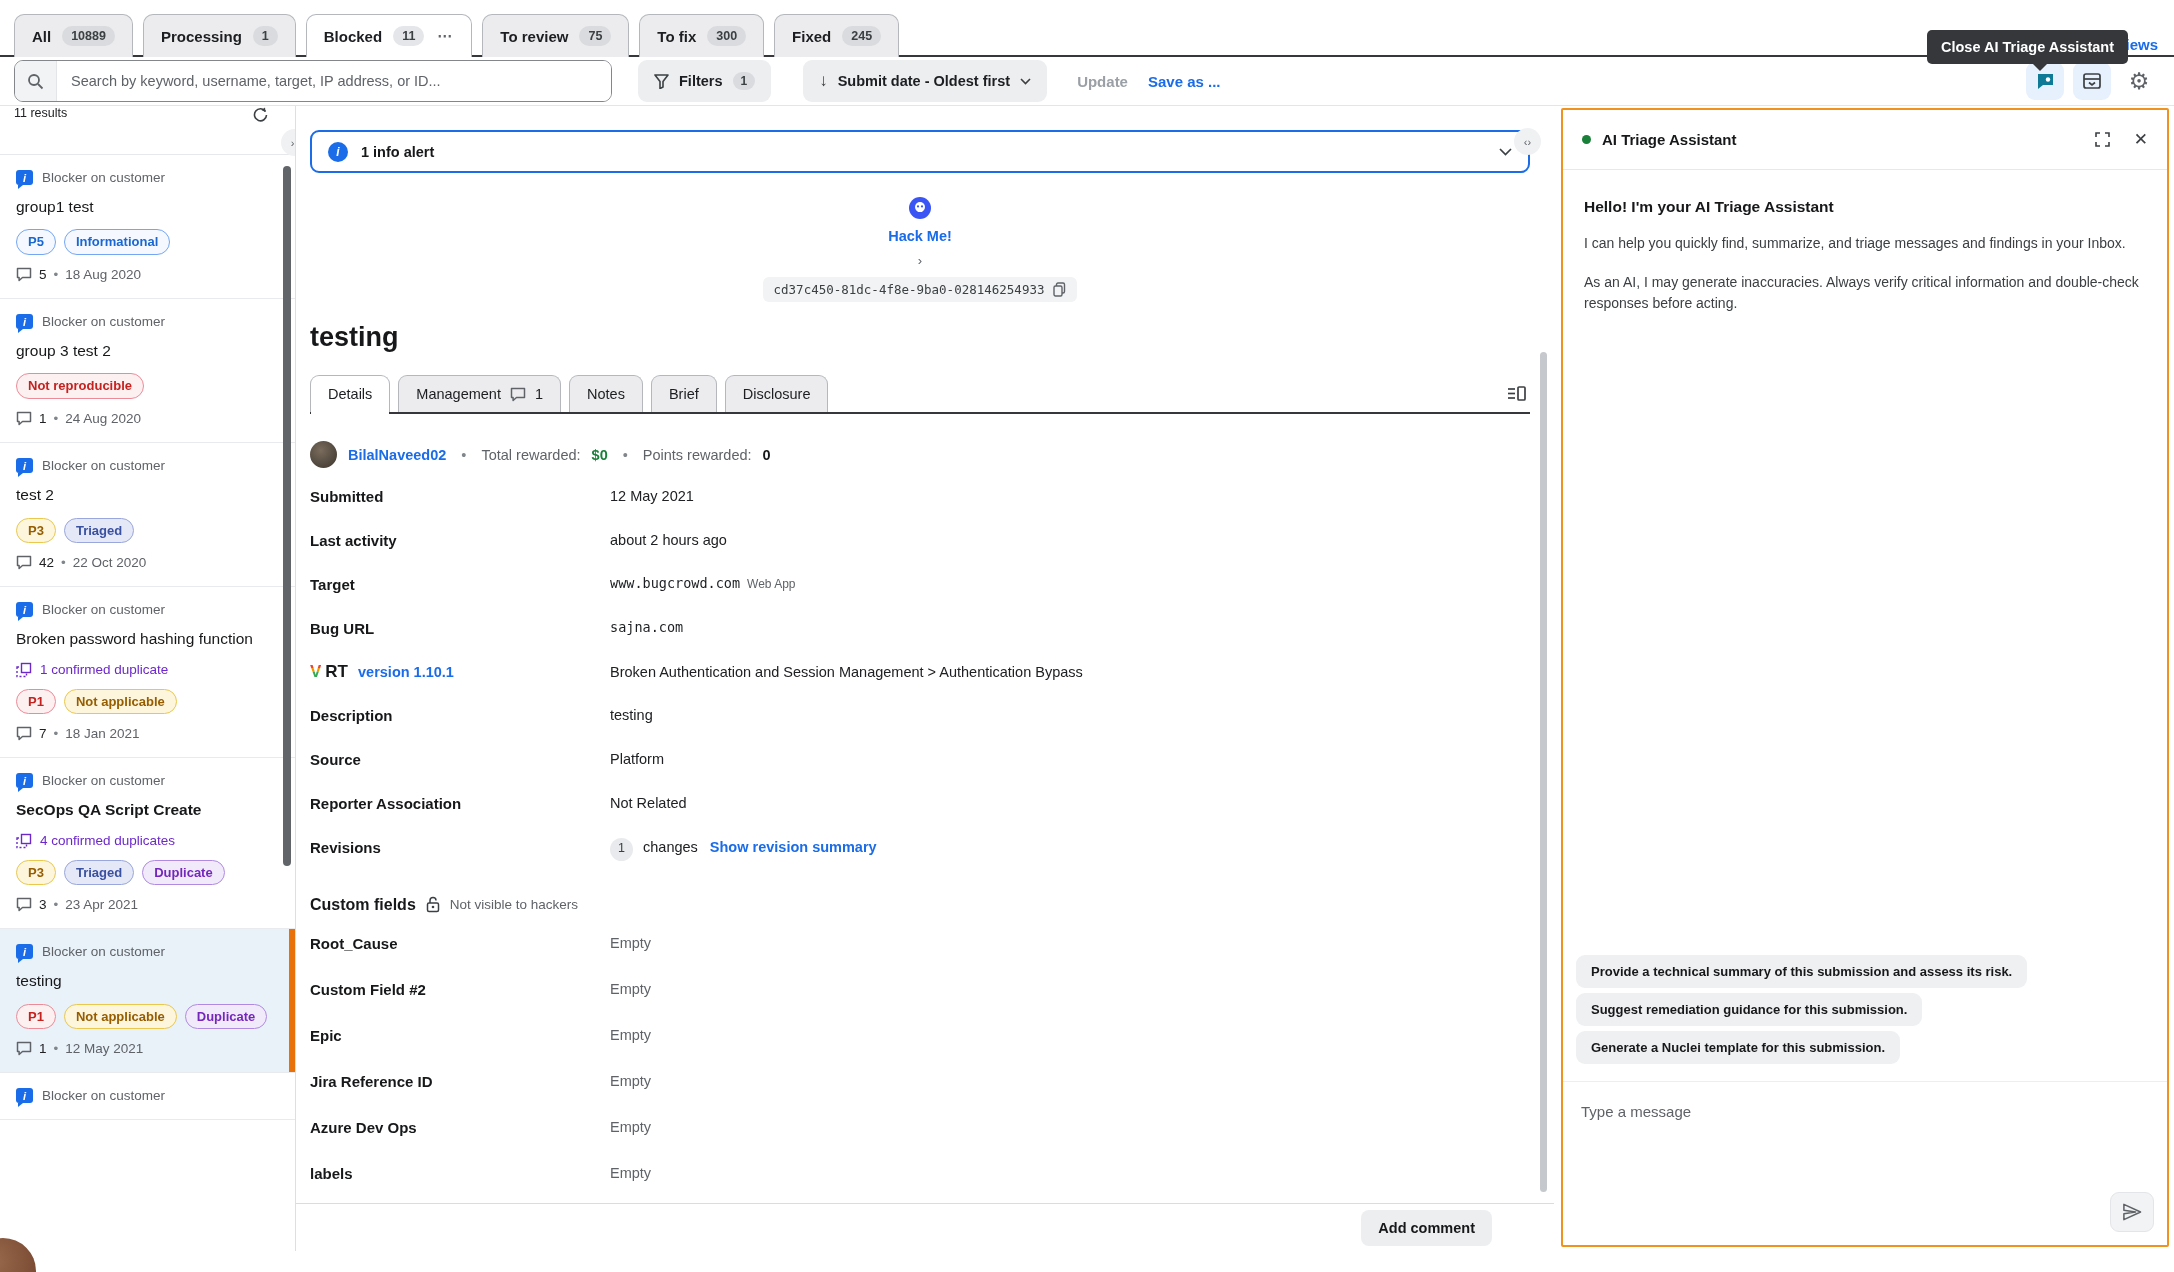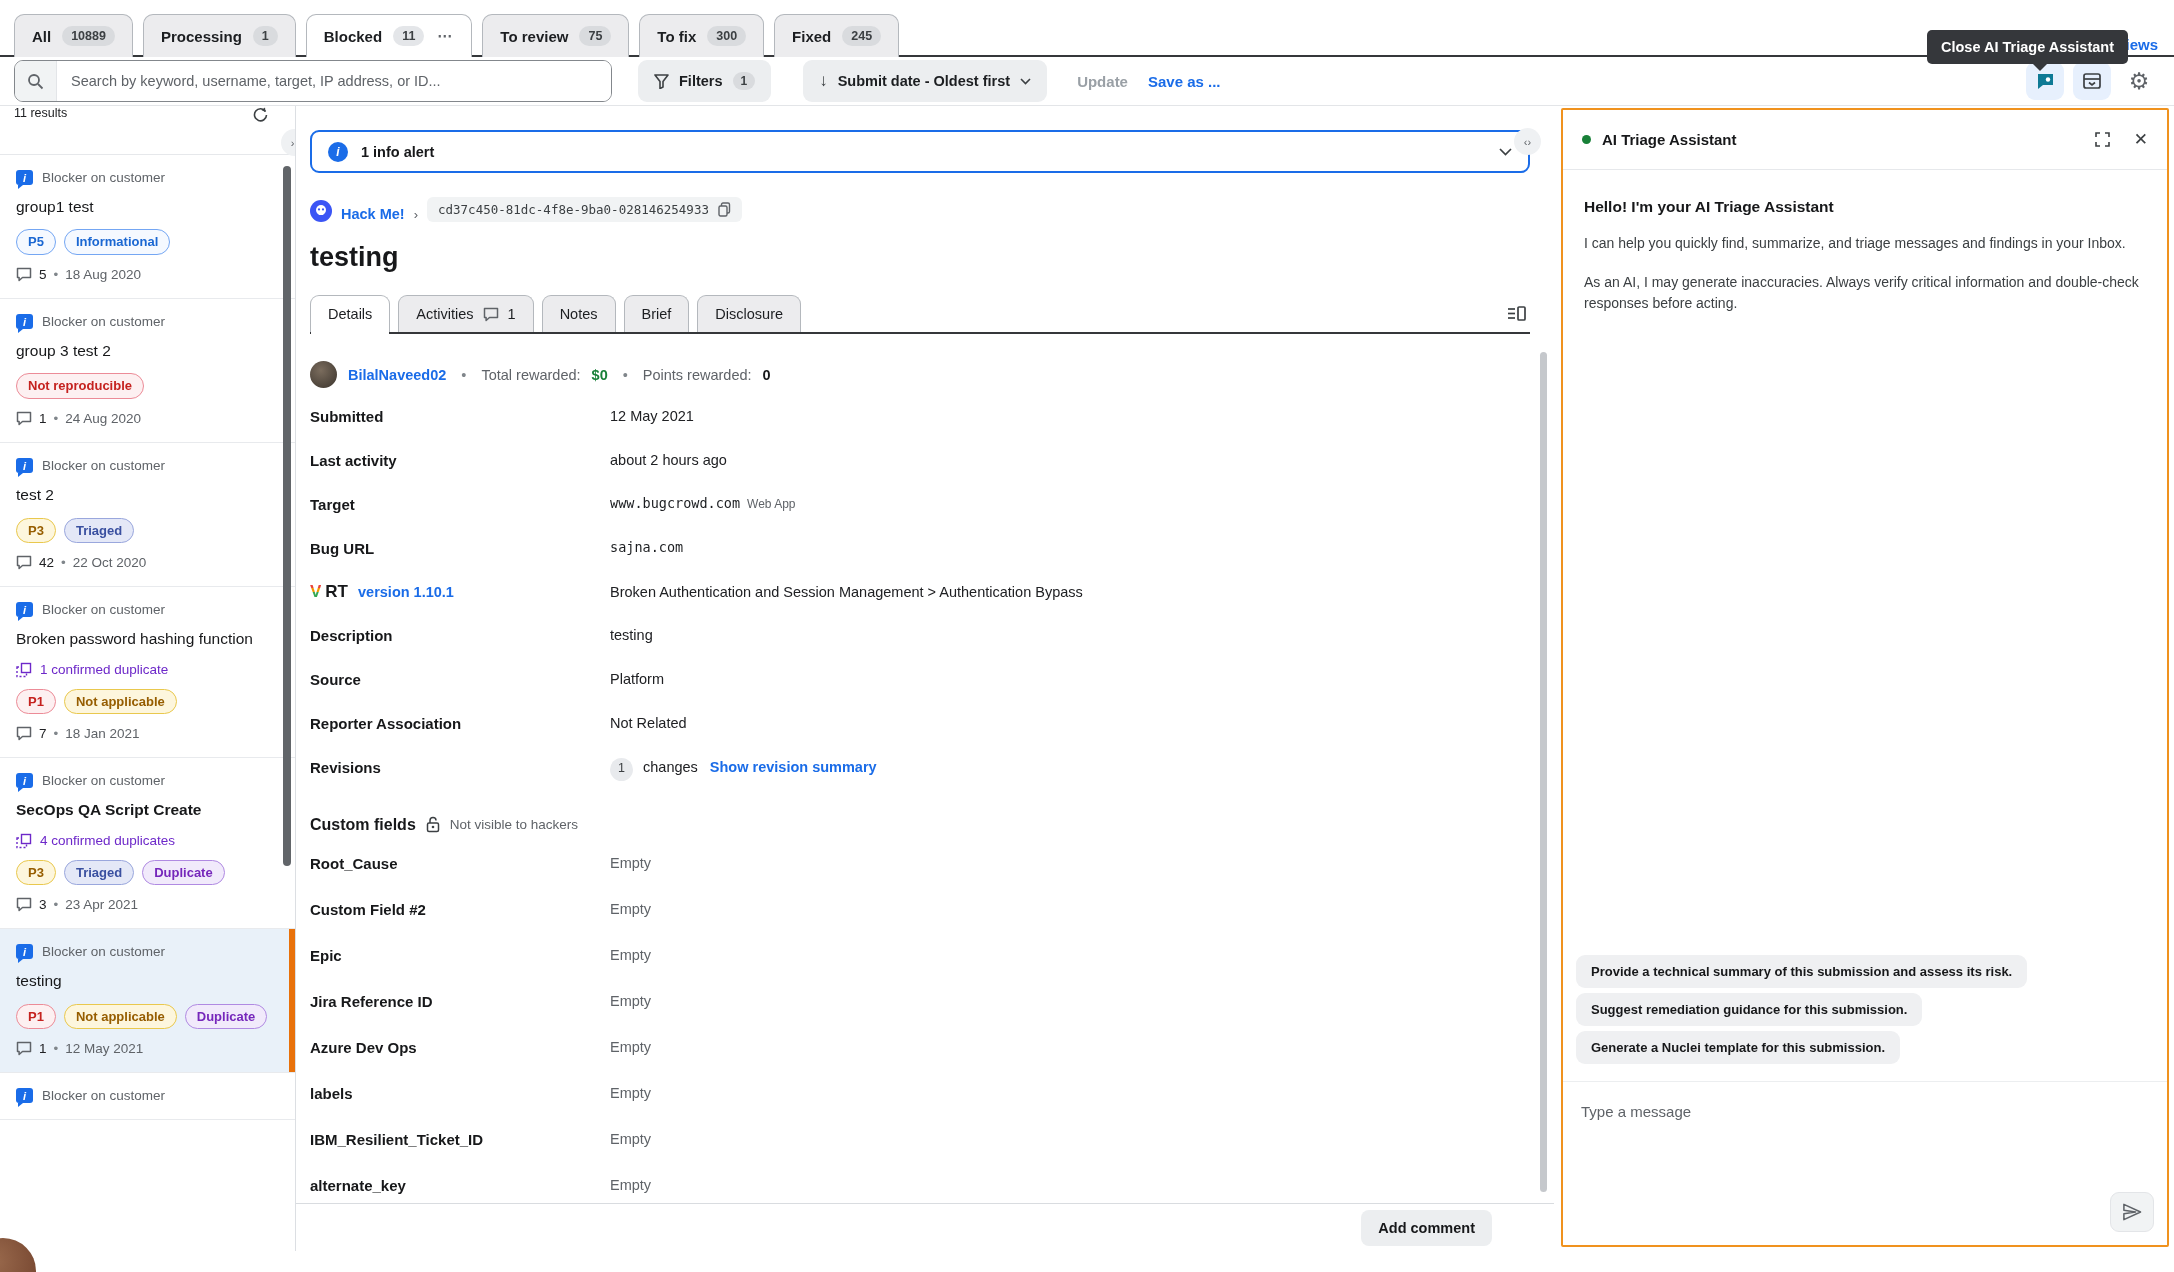--- a/index.html
+++ b/index.html
@@ -69,21 +69,21 @@
   .sb-scroll { position:absolute; right:4px; top:60px; width:8px; height:700px; background:#616569; border-radius:4px; z-index:5; }
   .corner-avatar { position:absolute; left:-30px; bottom:-32px; width:66px; height:66px; border-radius:50%; background:radial-gradient(circle at 35% 35%, #9a6a4d, #6f3f2a); z-index:30; }
 
   
   .main { flex:1; position:relative; padding:24px 24px 0 14px; overflow:hidden; }
   .alert { height:43px; border:2px solid #1a6ce8; border-radius:9px; display:flex; align-items:center; gap:13px; padding:0 16px; margin-bottom:24px; cursor:pointer; }
   .ic-circle { width:20px; height:20px; border-radius:50%; background:#1a6ce8; color:#fff; font-size:12px; font-weight:700; display:flex; align-items:center; justify-content:center; font-style:italic; flex:none; }
   .alert-label { font-weight:700; font-size:14.5px; color:#17181a; }
   .alert .chev { margin-left:auto; display:flex; }
 
-  .breadcrumb { display:flex; align-items:flex-end; gap:9px; margin:2px 0 0; }
+  .breadcrumb { display:flex; align-items:center; gap:9px; margin:2px 0 0;flex-direction:column; }
   .bc-org { color:#1a6ce8; font-weight:700; font-size:14.5px; cursor:pointer; }
   .bc-sep { color:#5f6368; font-size:13px; }
   .bc-chip { display:flex; align-items:center; gap:9px; background:#f1f3f4; border-radius:6px; padding:5px 11px; font-family:"DejaVu Sans Mono",monospace; font-size:12.5px; color:#3c4043; }
   .page-title { font-size:27px; font-weight:700; color:#17181a; margin:20px 0 22px; }
 
   .dtabs { display:flex; gap:8px; border-bottom:2px solid #35373a; position:relative; padding-right:4px; }
   .dtab { height:37px; padding:0 17px; background:#ececee; border:1px solid #b4b8bd; border-bottom:none; border-radius:9px 9px 0 0; font-size:14.5px; color:#1c1e21; display:flex; align-items:center; gap:9px; position:relative; cursor:pointer; }
   .dtab.active { background:#fff; z-index:2; }
   .dtab.active::after { content:""; position:absolute; left:0; right:0; bottom:-2px; height:2px; background:#fff; }
   .dtabs .panel-toggle { margin-left:auto; align-self:center; display:flex; cursor:pointer; }
@@ -417,21 +417,21 @@
         </span>
       </div>
 
       <h1 class="page-title">testing</h1>
 
       <div class="dtabs" id="dtabs">
           <div class="dtab active">
             <span>Details</span>
           </div>
           <div class="dtab">
-            <span>Activities</span>
+            <span>Management</span>
             <svg width="16" height="15" viewBox="0 0 16 15">
               <path d="M1.5 1.5h13v9h-8l-3.4 3v-3h-1.6v-9z" fill="none" stroke="#5f6368" stroke-width="1.5" stroke-linejoin="round"></path>
             </svg>
             <span>1</span>
           </div>
           <div class="dtab">
             <span>Notes</span>
           </div>
           <div class="dtab">
             <span>Brief</span>

